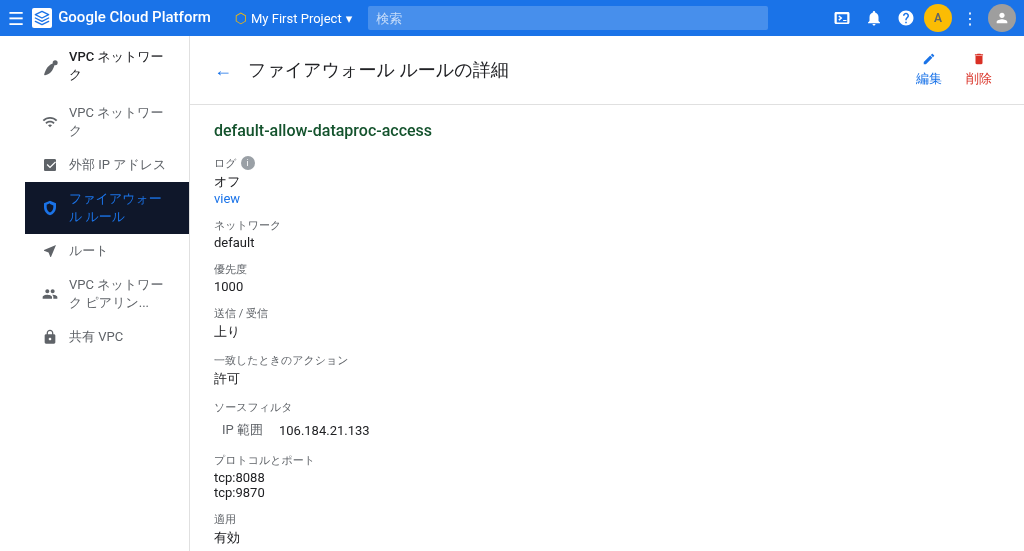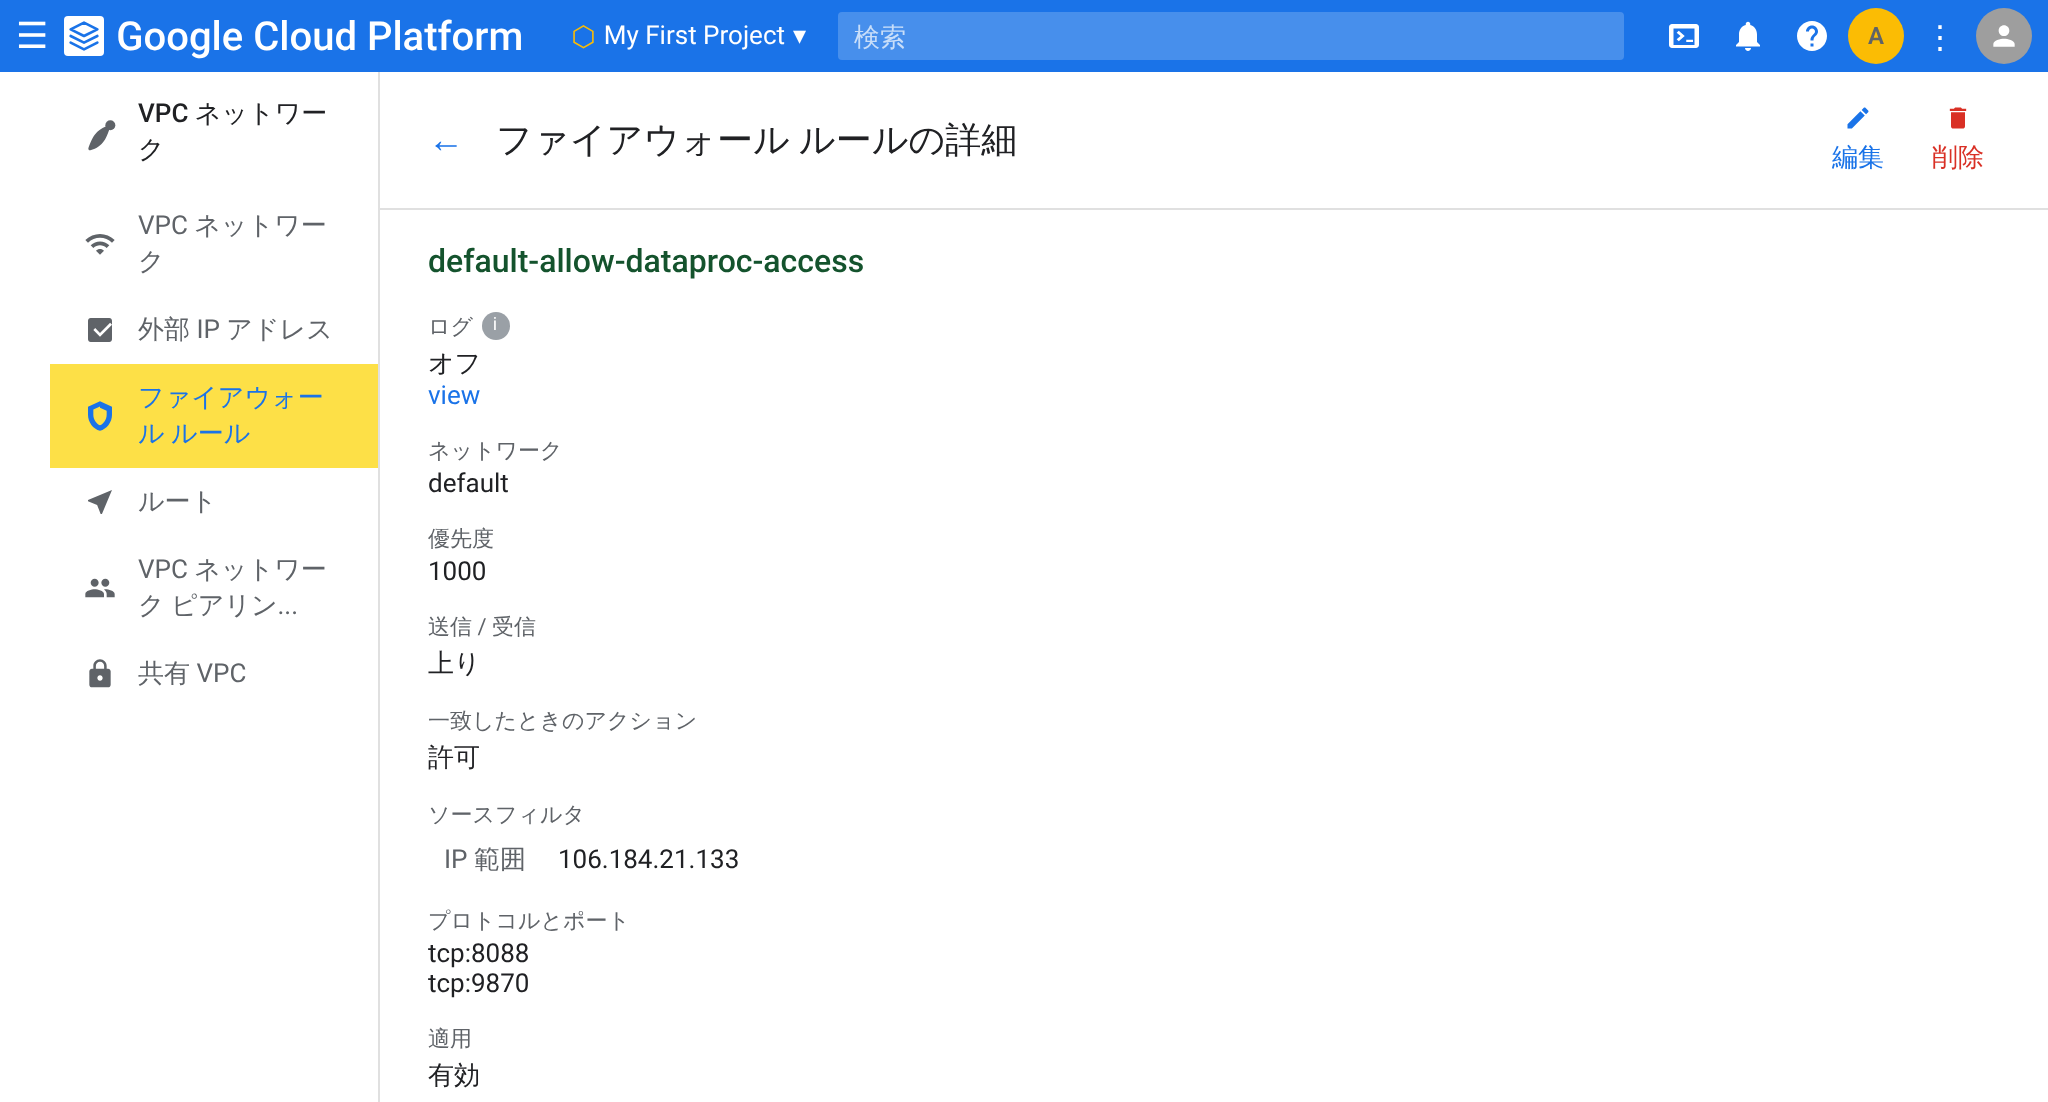--- a/index.html
+++ b/index.html
@@ -10,40 +10,40 @@
       display: flex;
       align-items: center;
       background: #1a73e8;
       height: 36px;
       padding: 0 8px;
       color: white;
       flex-shrink: 0;
     }
     .top-nav-left { display: flex; align-items: center; gap: 8px; }
     .hamburger { cursor: pointer; font-size: 18px; }
-    .gcp-logo { display: flex; align-items: center; gap: 6px; font-size: 20px; font-weight: 500; }
+    .gcp-logo { display: flex; align-items: flex-start; gap: 6px; font-size: 15px; font-weight: 500; }
     .gcp-logo-icon { width: 20px; height: 20px; background: white; border-radius: 2px; display: flex; align-items: center; justify-content: center; }
     .gcp-logo-icon svg { width: 16px; height: 16px; }
     .project-selector { display: flex; align-items: center; gap: 4px; margin-left: 16px; font-size: 13px; cursor: pointer; }
     .search-bar { flex: 1; margin: 0 16px; }
     .search-bar input { width: 100%; max-width: 400px; height: 24px; border: none; border-radius: 2px; padding: 0 8px; font-size: 13px; background: rgba(255,255,255,0.2); color: #e5e5e5; outline: none; }
     .search-bar input::placeholder { color: rgba(255,255,255,0.7); }
     .top-nav-right { display: flex; align-items: center; gap: 4px; margin-left: auto; }
     .nav-icon { width: 28px; height: 28px; border-radius: 50%; display: flex; align-items: center; justify-content: center; cursor: pointer; color: white; font-size: 16px; }
     .avatar { width: 28px; height: 28px; border-radius: 50%; background: #fbbc04; display: flex; align-items: center; justify-content: center; font-size: 12px; font-weight: 600; color: #5f6368; }
 
     
     .layout { display: flex; height: calc(551px - 36px); }
 
     
     .sidebar { width: 190px; background: #fff; border-right: 1px solid #e0e0e0; overflow-y: auto; flex-shrink: 0; padding-left: 25px; }
     .sidebar-header { display: flex; align-items: center; gap: 8px; padding: 12px 16px; font-size: 13px; font-weight: 500; color: #202124; }
     .sidebar-header-icon { width: 20px; height: 20px; }
     .sidebar-item { display: flex; align-items: center; gap: 10px; padding: 8px 16px; cursor: pointer; font-size: 13px; color: #5f6368; }
-    .sidebar-item.active { background: #fde047; color: #1a73e8; font-weight: 500; }
+    .sidebar-item.active { background: #0f172a; color: #1a73e8; font-weight: 500; }
     .sidebar-item-icon { width: 18px; height: 18px; display: flex; align-items: center; justify-content: center; flex-shrink: 0; }
 
     
     .main { flex: 1; overflow-y: auto; padding: 0; background: #fff; }
     .main-header { display: flex; align-items: center; padding: 12px 24px; border-bottom: 1px solid #e0e0e0; gap: 16px; }
     .back-btn { color: #1a73e8; cursor: pointer; font-size: 18px; }
     .page-title { font-size: 18px; color: #202124; font-weight: 400; flex: 1; }
     .header-actions { display: flex; align-items: center; gap: 8px; }
     .action-btn { display: flex; align-items: center; gap: 4px; color: #1a73e8; cursor: pointer; font-size: 13px; padding: 4px 8px; border-radius: 4px; border: none; background: none; flex-direction: column; }
     .action-btn.delete { color: #d93025; }

